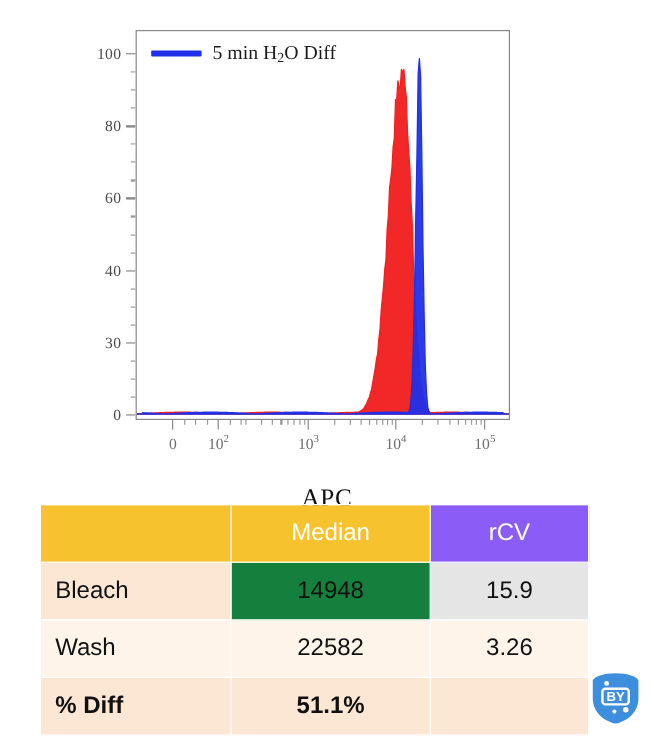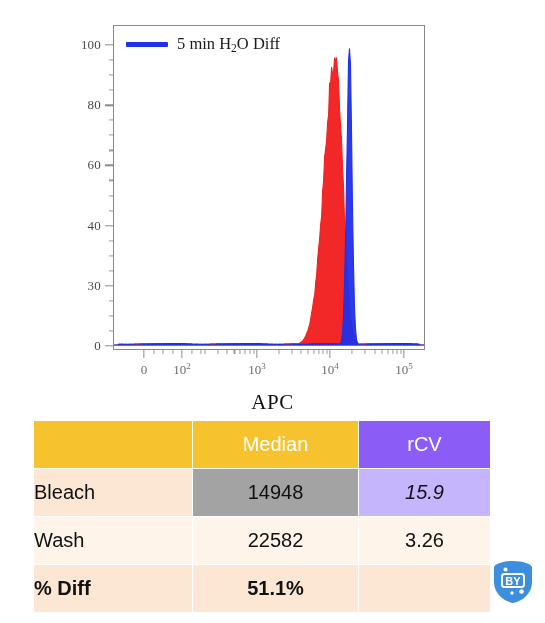--- a/index.html
+++ b/index.html
@@ -148,21 +148,21 @@
     font-size: 11.5px;
     vertical-align: baseline;
     position: relative;
     top: 3px;
     line-height: 0;
   }
 
   
   #apc-title {
     position: absolute;
-    left: 0; top: 390px;
+    left: 0; top: 403px;
     width: 545px;
     text-align: center;
     font-family: "Liberation Serif", serif;
     font-size: 21px;
     color: #111111;
     letter-spacing: 0.5px;
   }
 
   
   #stats-table {
@@ -198,20 +198,21 @@
     font-family: "Liberation Sans", sans-serif;
     font-size: 20px;
     color: #111111;
     text-align: center;
   }
   #stats-table tbody tr.row-alt td {
     background: #FEF4EA;
   }
   #stats-table tbody td.cell-label {
     text-align: left;
+    padding-left: 12px;
   }
   #stats-table tbody tr.row-total td {
     font-weight: bold;
   }
 
   
   #watermark {
     position: absolute;
     left: 492px; top: 560px;
     width: 42px; height: 44px;
@@ -325,22 +326,22 @@
     <thead>
       <tr>
         <th class="corner-cell" style="background: rgb(246, 195, 47);"></th>
         <th style="background: rgb(246, 195, 47);">Median</th>
         <th style="background: #8b5cf6;">rCV</th>
       </tr>
     </thead>
     <tbody>
       <tr>
         <td class="cell-label" style="background: rgb(251, 231, 212);">Bleach</td>
-        <td style="background: #a3a3a3;">14948</td>
-        <td style="background: #c4b5fd; font-style: italic;">15.9</td>
+        <td style="background: #15803d;">14948</td>
+        <td style="background: #e5e5e5;">15.9</td>
       </tr>
       <tr class="row-alt">
         <td class="cell-label" style="background: rgb(254, 244, 234);">Wash</td>
         <td style="background: rgb(254, 244, 234);">22582</td>
         <td style="background: rgb(254, 244, 234);">3.26</td>
       </tr>
       <tr class="row-total">
         <td class="cell-label" style="background: rgb(251, 231, 212);">% Diff</td>
         <td style="background: rgb(251, 231, 212);">51.1%</td>
         <td style="background: rgb(251, 231, 212);"></td>

